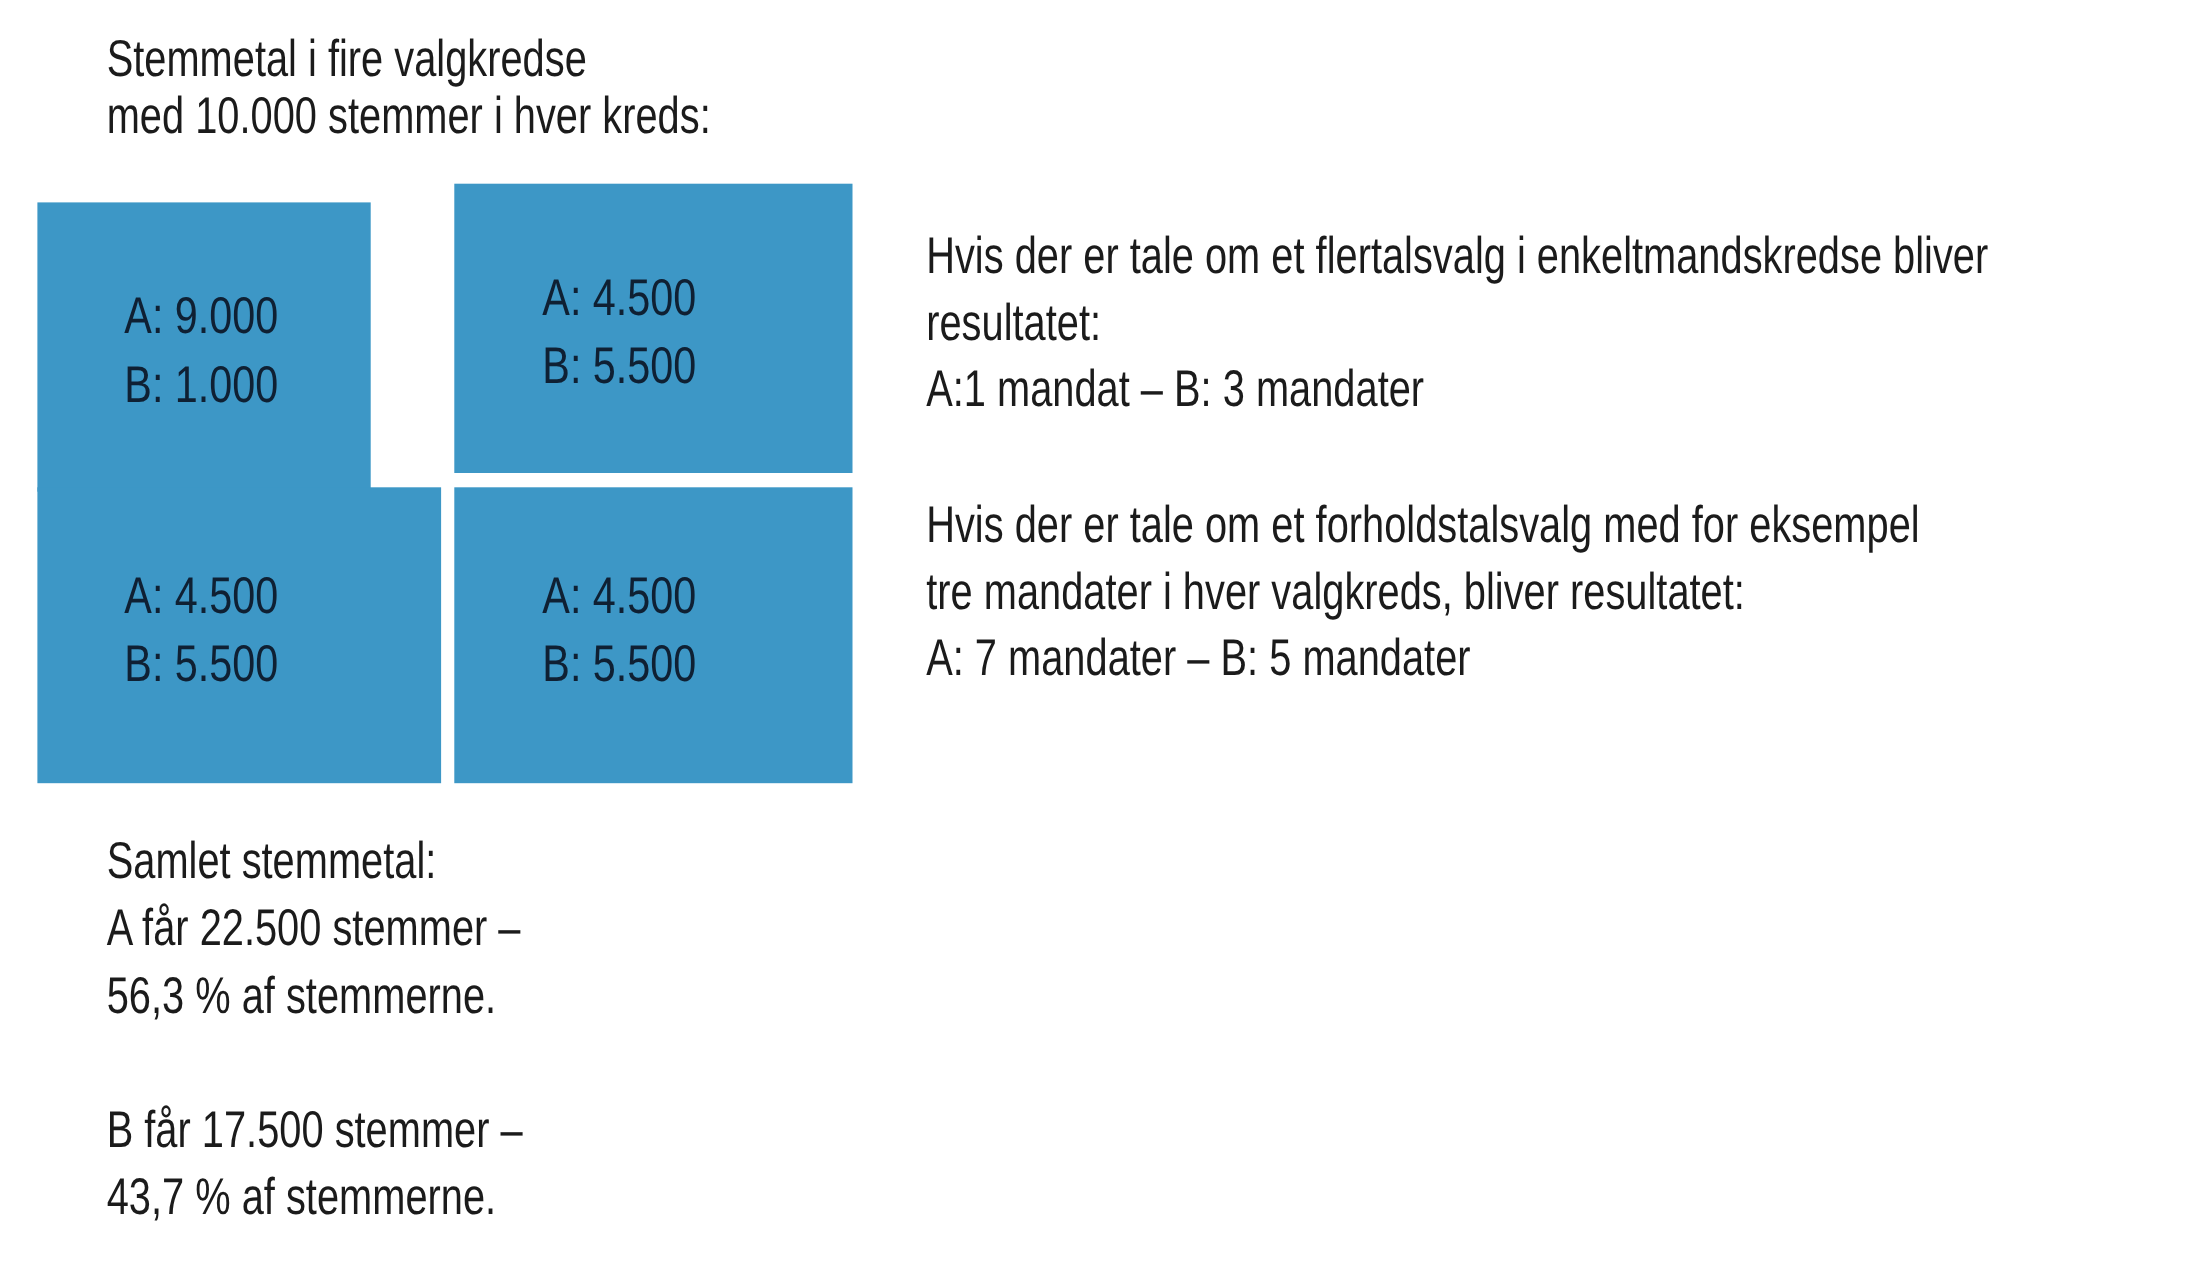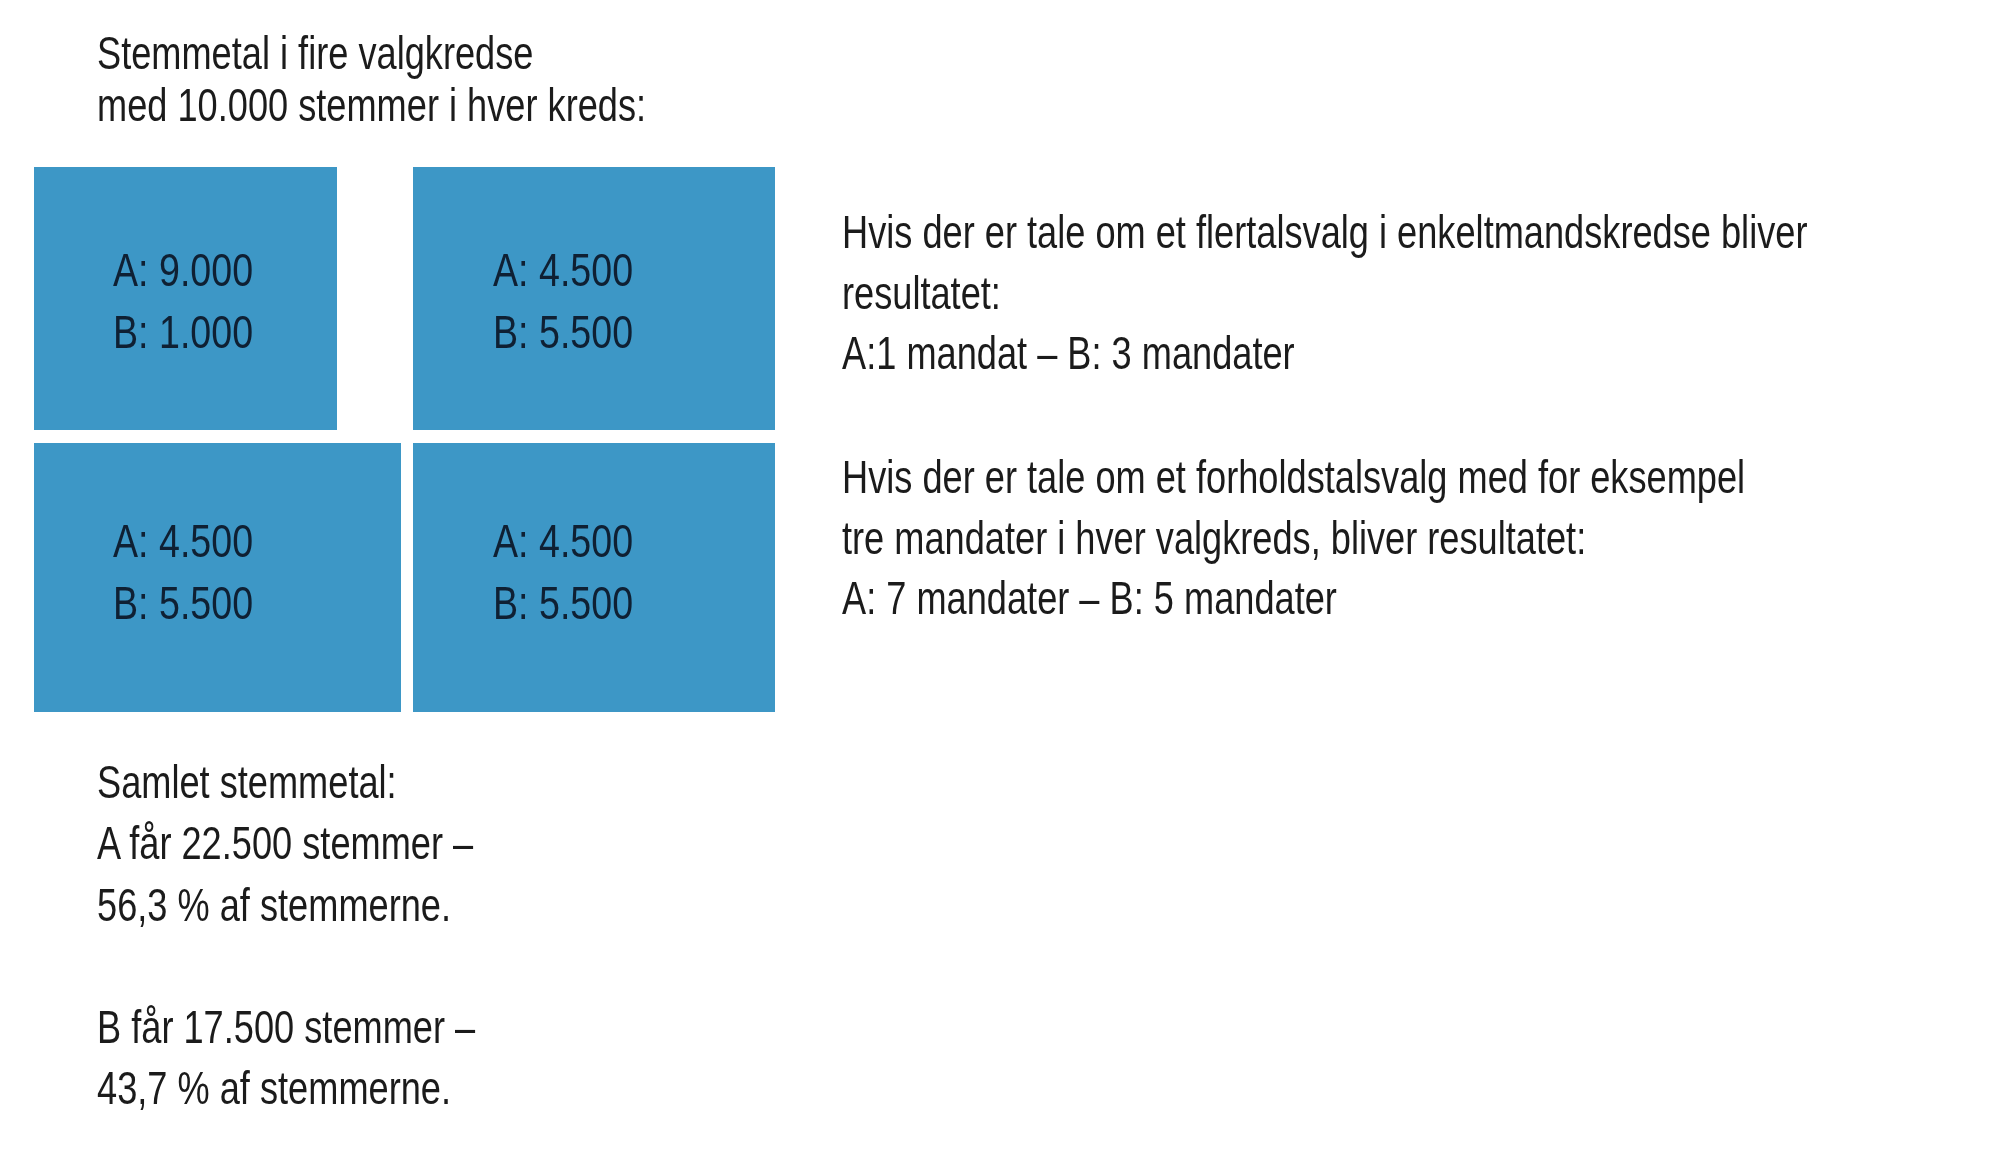--- a/index.html
+++ b/index.html
@@ -13,21 +13,21 @@
 </style>
 </head>
 <body>
 
 <div>
   <div class="line" style="left:97px; top:29px;">Stemmetal i fire valgkredse</div>
   <div class="line" style="left:97px; top:81px;">med 10.000 stemmer i hver kreds:</div>
 </div>
 
 <div>
-  <div class="cell" style="left:34px; top:167px; width:303px; height:263px;">
+  <div class="cell" style="left:34px; top:184px; width:303px; height:263px;">
     <div class="cl" style="left:79px; top:79px;">A: 9.000</div>
     <div class="cl" style="left:79px; top:141px;">B: 1.000</div>
   </div>
   <div class="cell" style="left:413px; top:167px; width:362px; height:263px;">
     <div class="cl" style="left:80px; top:79px;">A: 4.500</div>
     <div class="cl" style="left:80px; top:141px;">B: 5.500</div>
   </div>
   <div class="cell" style="left:34px; top:443px; width:367px; height:269px;">
     <div class="cl" style="left:79px; top:74px;">A: 4.500</div>
     <div class="cl" style="left:79px; top:136px;">B: 5.500</div>

